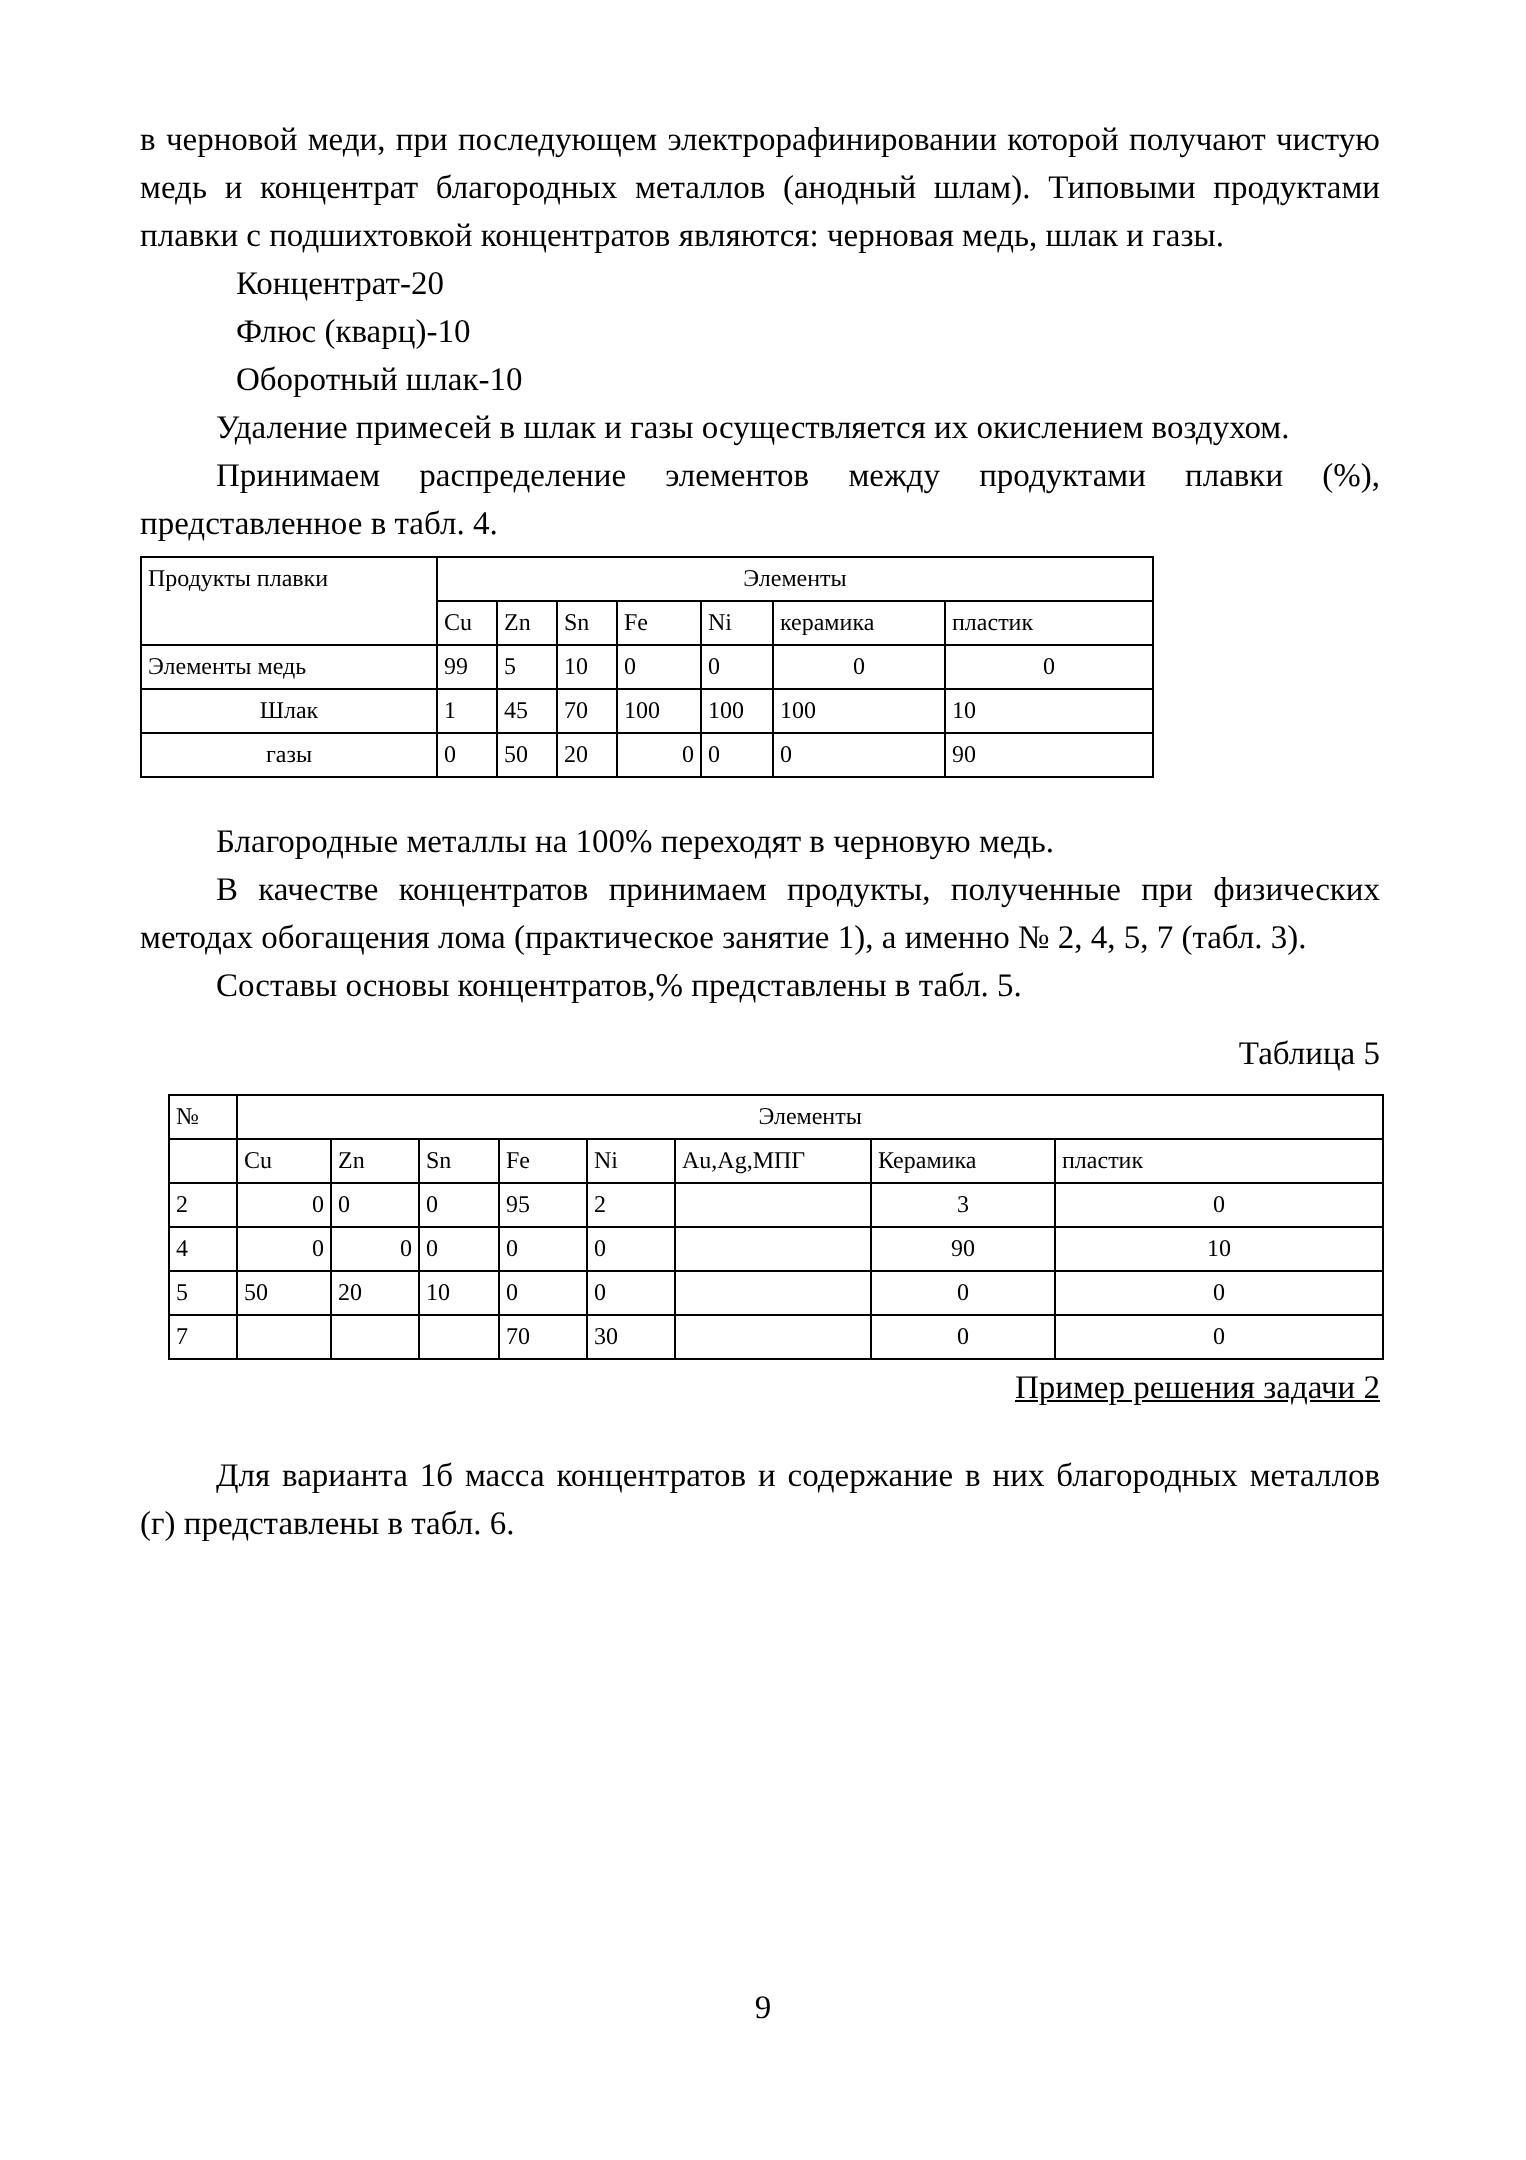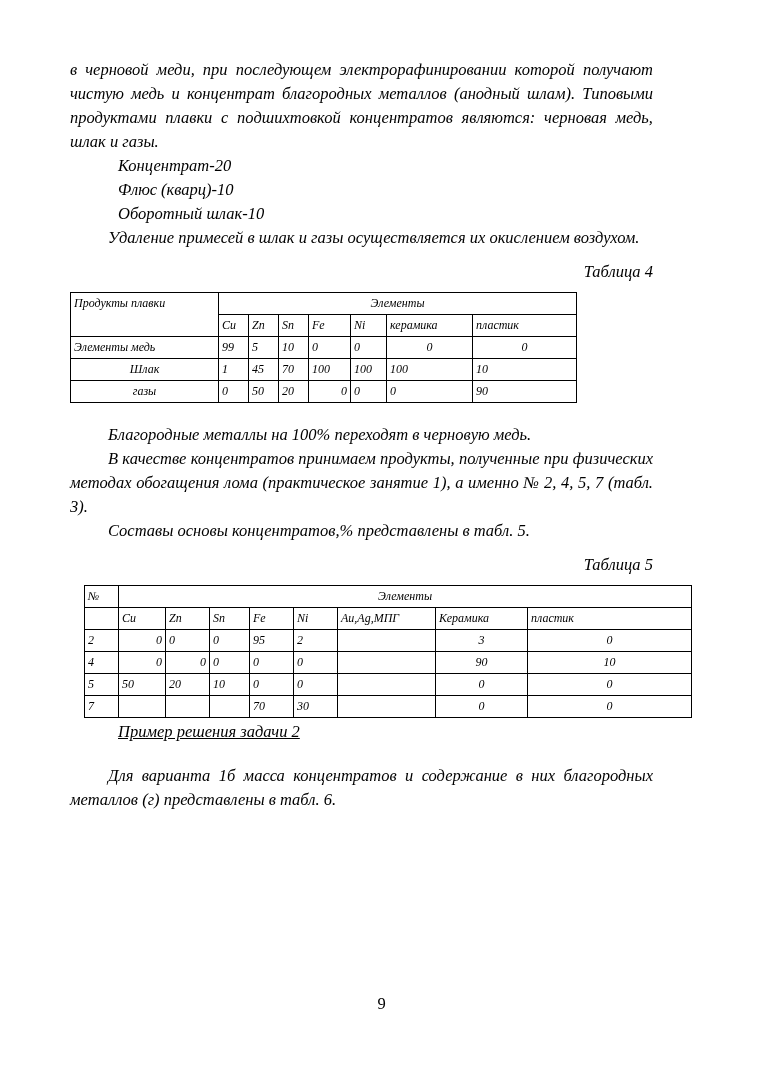--- a/index.html
+++ b/index.html
@@ -3,21 +3,21 @@
 <meta charset="utf-8">
 <style>
   html, body { margin:0; padding:0; }
   body {
     width:763px; height:1080px;
     background:#ffffff; color:#000;
     font-family:"Liberation Serif", serif;
     font-size:16.5px;
     position:relative; overflow:hidden;
   }
-  .page { padding:58px 110px 0 70px;font-style:italic; }
+  .page { padding:58px 73px 0 70px; }
   p { margin:0; text-align:justify; line-height:24px; }
   .indent { text-indent:38px; }
   .list-item { margin:0; padding-left:48px; line-height:24px; text-align:left; }
   .caption { text-align:right; margin:10px 0 8px 0; line-height:24px; }
   table { border-collapse:collapse; table-layout:fixed; font-size:12px; }
   td {
     border:1px solid #000;
     padding:0 3px;
     line-height:21px;
     vertical-align:top;
@@ -28,42 +28,42 @@
   td.wrap { white-space:normal; }
   .c { text-align:center; }
   .r { text-align:right; }
   .t4 { width:506px; margin-top:4px; }
   .t5 { width:607px; margin-left:14px; margin-top:6px; }
   .after-table { margin-top:20px; }
   .example-heading {
     margin:2px 0 0 0;
     padding-left:48px;
     line-height:24px;
-    text-align:left;
+    text-align:right;
     text-decoration:underline;
   }
   .page-number {
     position:absolute; left:0; right:0; top:992px;
     text-align:center; line-height:24px;
   }
 </style>
 </head>
 <body>
 
 <div class="page">
 
   <p>в черновой меди, при последующем электрорафинировании которой получают чистую медь  и концентрат благородных металлов (анодный шлам). Типовыми продуктами плавки с подшихтовкой концентратов являются: черновая медь, шлак и газы.</p>
 
   <div class="list-item">Концентрат-20</div>
   <div class="list-item">Флюс (кварц)-10</div>
   <div class="list-item">Оборотный шлак-10</div>
 
   <p class="indent">Удаление примесей в шлак и газы осуществляется их окислением воздухом.</p>
-
-  <div class="caption">Таблица 4</div>
+  <p class="indent">Принимаем распределение элементов между продуктами плавки (%), представленное в табл. 4.</p>
+
 
   <table class="t4">
     <colgroup>
       <col style="width:148px">
         <col style="width:30px">
         <col style="width:30px">
         <col style="width:30px">
       <col style="width:42px">
         <col style="width:36px">
         <col style="width:86px">

